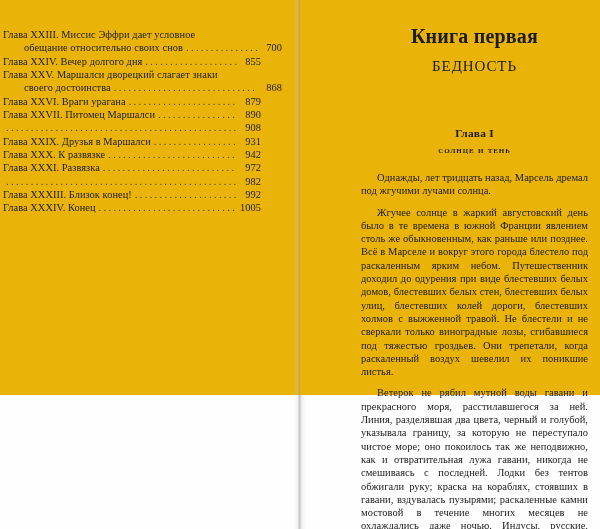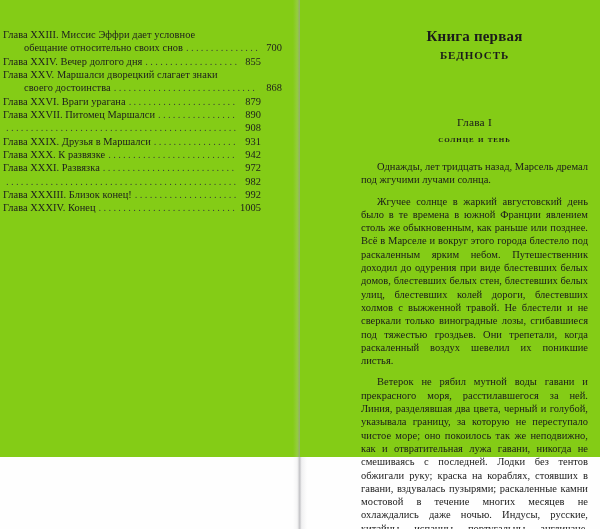--- a/index.html
+++ b/index.html
@@ -31,22 +31,22 @@
     background: linear-gradient(to right,
         rgba(255,255,255,0) 0%,
         rgba(210,210,212,0.20) 30%,
         rgba(158,158,163,0.62) 48%,
         rgba(206,206,209,0.28) 62%,
         rgba(255,255,255,0) 100%);
     pointer-events: none;
   }
   .page {
     position: relative;
-    height: 457px;
-    background: #84cc16;
+    height: 395px;
+    background: #eab308;
   }
   #page-left {
     width: 300px;
   }
   #page-right {
     width: 300px;
   }
 
   
   .toc {
@@ -102,39 +102,39 @@
     left: 53px;
     top: 0;
     width: 243px;
     height: 529px;
   }
   .book-head {
     text-align: center;
     margin-top: 27px;
   }
   .book-num {
-    font-size: 15px;
+    font-size: 20px;
     font-weight: bold;
     line-height: 18px;
     letter-spacing: 0.2px;
   }
   .book-title {
-    font-size: 11px;
-    font-weight: bold;
+    font-size: 15px;
+    font-weight: normal;
     line-height: 19px;
     letter-spacing: 0.9px;
-    margin-top: 1px;
+    margin-top: 12px;
   }
   .chapter-head {
     text-align: center;
     margin-top: 50px;
   }
   .chapter-num {
     font-size: 11.4px;
-    font-weight: normal;
+    font-weight: bold;
     line-height: 15px;
     letter-spacing: 0.2px;
   }
   .chapter-title {
     font-size: 10px;
     font-weight: bold;
     line-height: 14px;
     letter-spacing: 0.9px;
     font-variant: small-caps;
     text-transform: lowercase;

